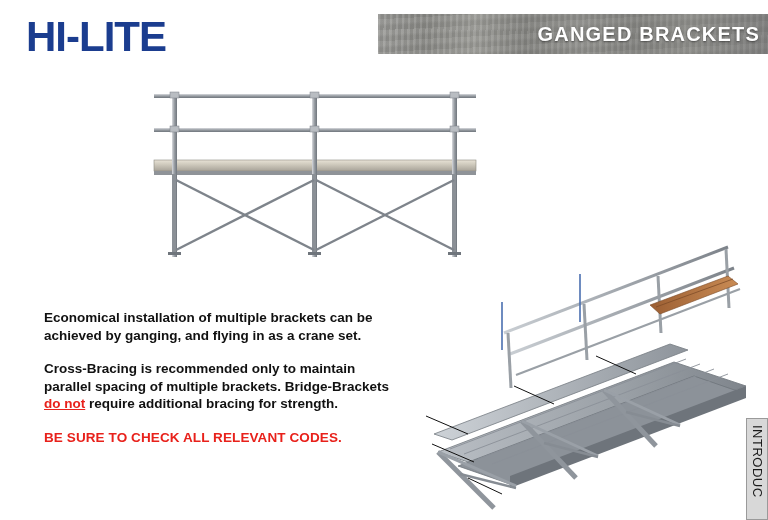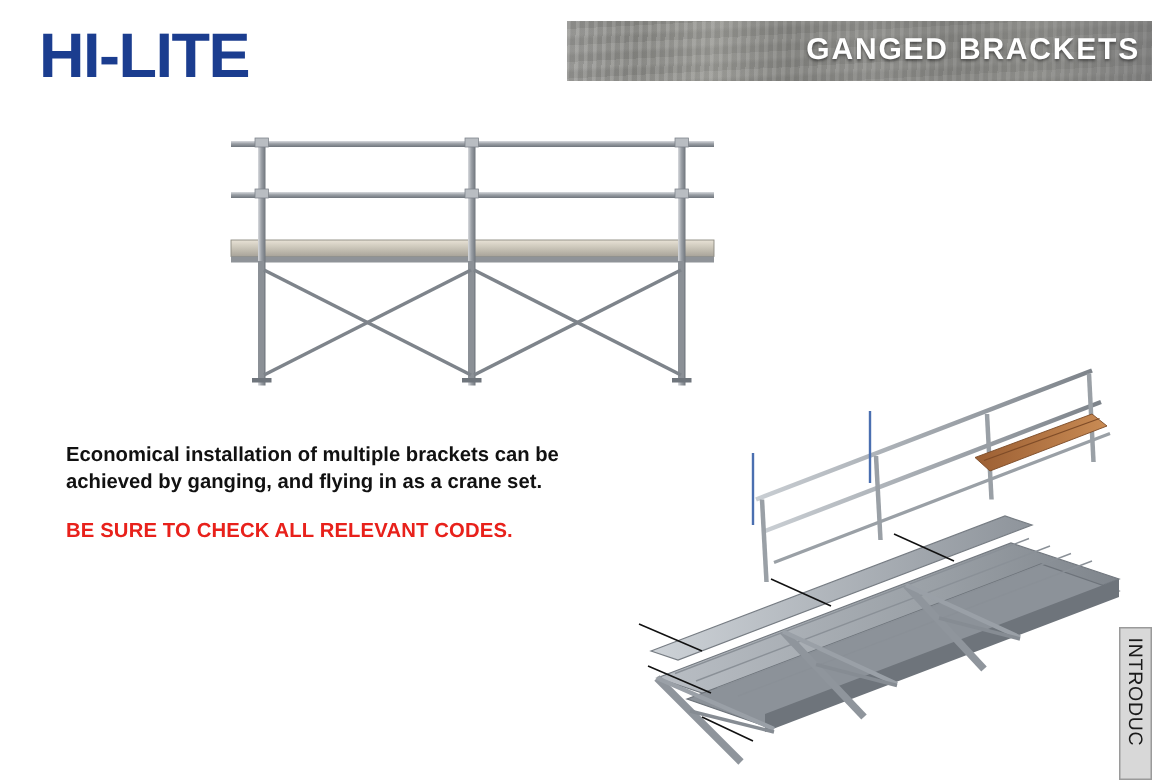--- a/index.html
+++ b/index.html
@@ -100,21 +100,21 @@
   .body-text {
     position: absolute;
     left: 44px;
     top: 294px;
     width: 350px;
     font-size: 13.5px;
     font-weight: bold;
     line-height: 17.5px;
     color: #111111;
   }
-  .para { margin: 0 0 16px 0; }
+  .para { margin: 15px 0 16px 0; }
   .para:last-child { margin-bottom: 0; }
   .warn {
     color: #e8211b;
     font-weight: bold;
     font-size: 13.5px;
     letter-spacing: 0.1px;
   }
   .donot {
     color: #e8211b;
     text-decoration: underline;
@@ -260,20 +260,21 @@
       <line x1="28" y1="178" x2="70" y2="196" stroke="#111111" stroke-width="1"></line>
       <line x1="34" y1="206" x2="76" y2="224" stroke="#111111" stroke-width="1"></line>
       <line x1="116" y1="148" x2="156" y2="166" stroke="#111111" stroke-width="1"></line>
       <line x1="198" y1="118" x2="238" y2="136" stroke="#111111" stroke-width="1"></line>
       <line x1="70" y1="240" x2="104" y2="256" stroke="#111111" stroke-width="1"></line>
     </svg>
   </div>
 
   <div class="body-text">
     <p class="para">Economical installation of multiple brackets can be achieved by ganging, and flying in as a crane set.</p>
+    <p class="para"><span>Cross-Bracing is recommended only to maintain parallel spacing of multiple brackets. Bridge-Brackets </span><span class="donot">do not</span><span> require additional bracing for strength.</span></p>
     <p class="para warn">BE SURE TO CHECK ALL RELEVANT CODES.</p>
   </div>
 
   <div class="side-tab">
     <span>INTRODUC</span>
   </div>
 
 </div>
 
 </body></html>

